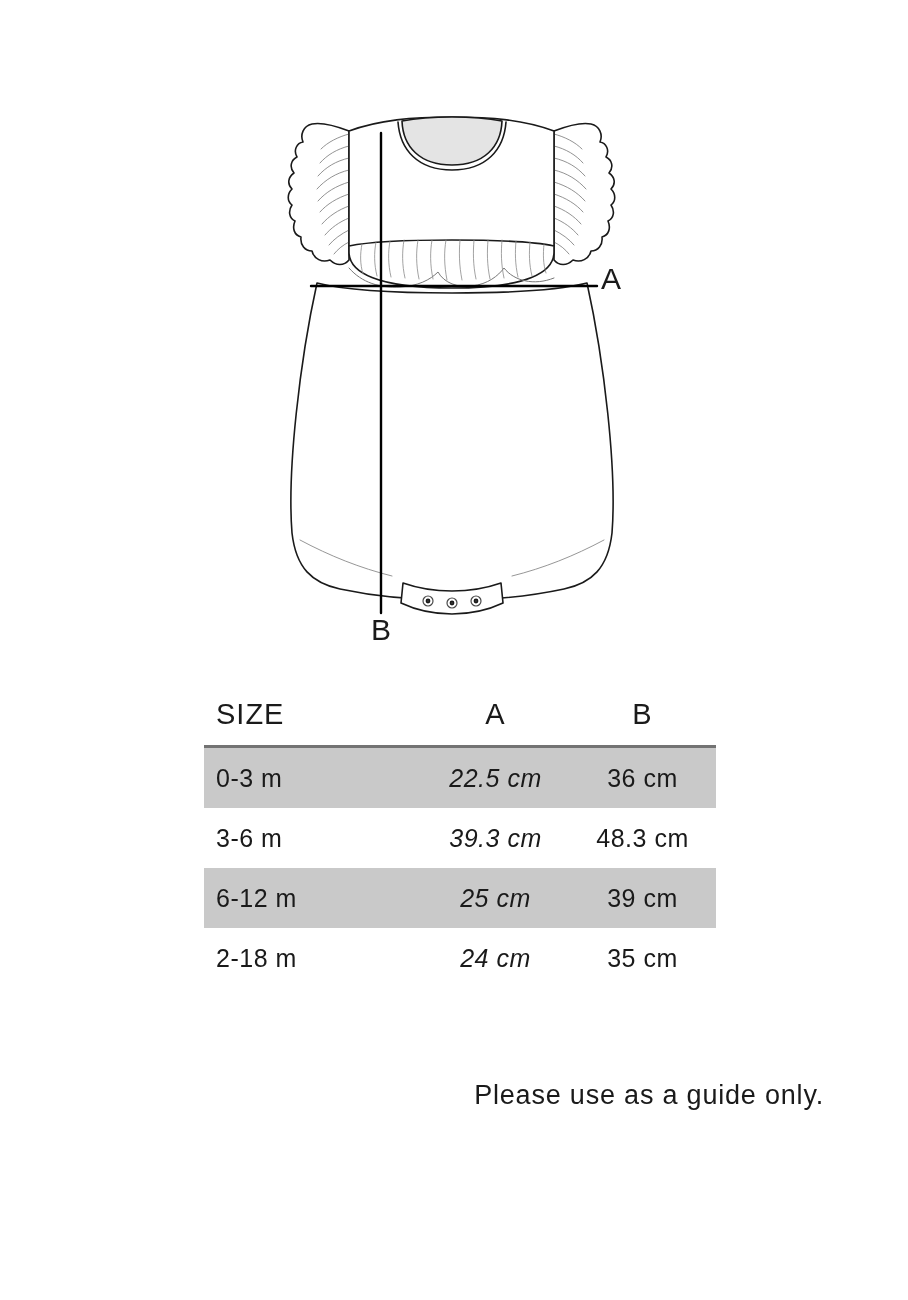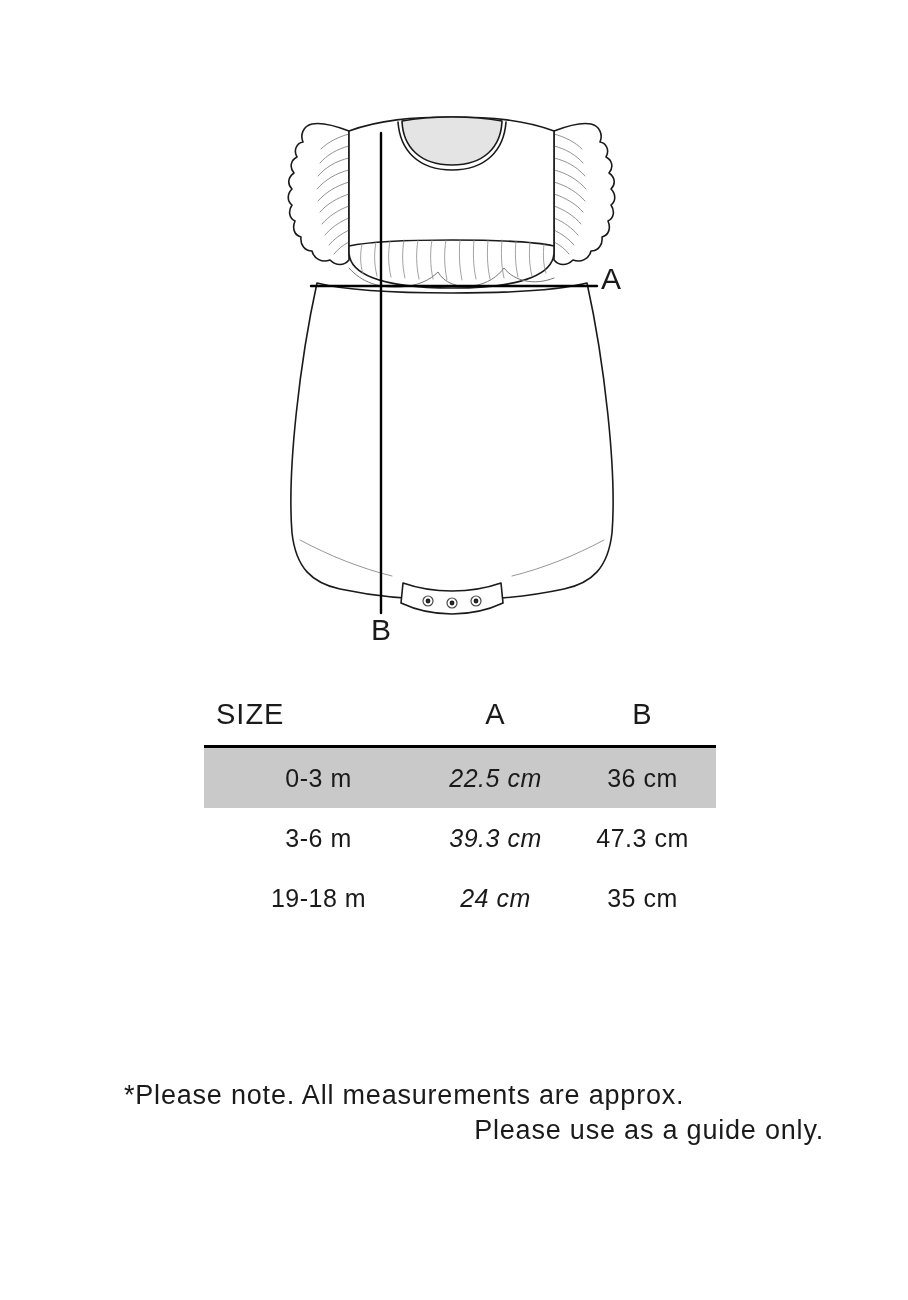--- a/index.html
+++ b/index.html
@@ -56,31 +56,31 @@
     padding: 8px 0 14px 0;
     text-align: left;
     color: #1a1a1a;
     letter-spacing: 1px;
   }
   table.size-table th.c0 { text-align: left; padding-left: 12px; width: 206px; }
   table.size-table th.c1 { text-align: center; width: 147px; }
   table.size-table th.c2 { text-align: center; width: 147px; }
 
   table.size-table thead tr {
-    border-bottom: 3px solid #000000;
+    border-bottom: 3px solid #737373;
   }
 
   table.size-table td {
     font-size: 25px;
     color: #1a1a1a;
     height: 58px;
     vertical-align: middle;
     letter-spacing: 0.5px;
   }
-  table.size-table td.c0 { text-align: center; padding-left: 12px; }
+  table.size-table td.c0 { text-align: left; padding-left: 12px; }
   table.size-table td.c1 { text-align: center; font-style: italic; }
   table.size-table td.c2 { text-align: center; }
 
   table.size-table tbody tr.shaded td {
     background: #c9c9c9;
   }
 
   
   .note {
     position: absolute;
@@ -251,27 +251,31 @@
     </thead>
     <tbody>
       <tr class="shaded">
         <td class="c0">0-3 m</td>
         <td class="c1">22.5 cm</td>
         <td class="c2">36 cm</td>
       </tr>
       <tr>
         <td class="c0">3-6 m</td>
         <td class="c1">39.3 cm</td>
-        <td class="c2">47.3 cm</td>
+        <td class="c2">48.3 cm</td>
+      </tr>
+      <tr class="shaded">
+        <td class="c0">6-12 m</td>
+        <td class="c1">25 cm</td>
+        <td class="c2">39 cm</td>
       </tr>
       <tr>
-        <td class="c0">19-18 m</td>
+        <td class="c0">2-18 m</td>
         <td class="c1">24 cm</td>
         <td class="c2">35 cm</td>
       </tr>
     </tbody>
   </table>
 </div>
 
 <div class="note">
-  <div class="line1">*Please note. All measurements are approx.</div>
   <div class="line2">Please use as a guide only.</div>
 </div>
 
 </body></html>

